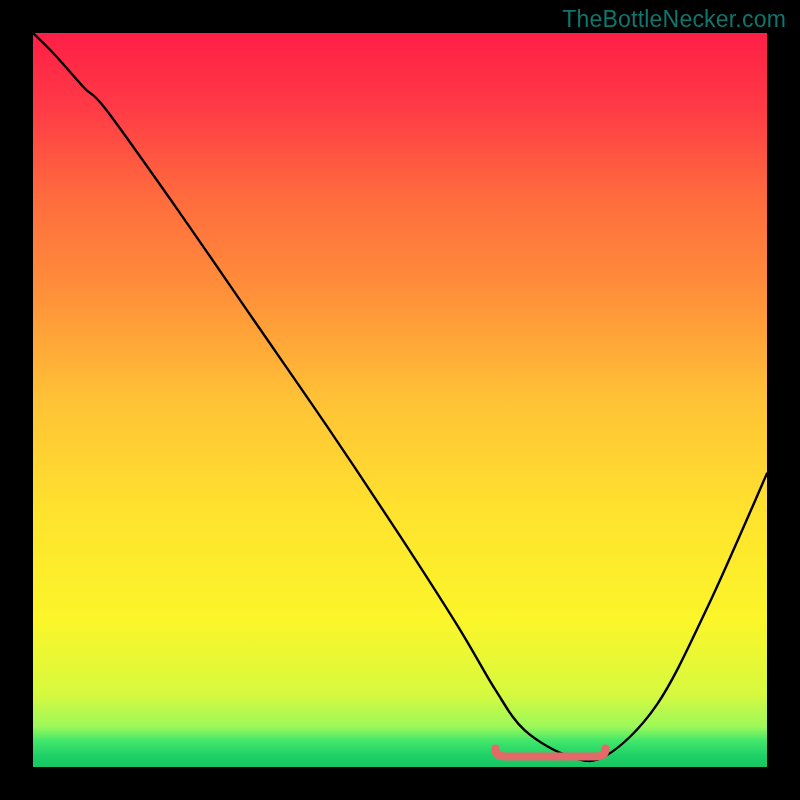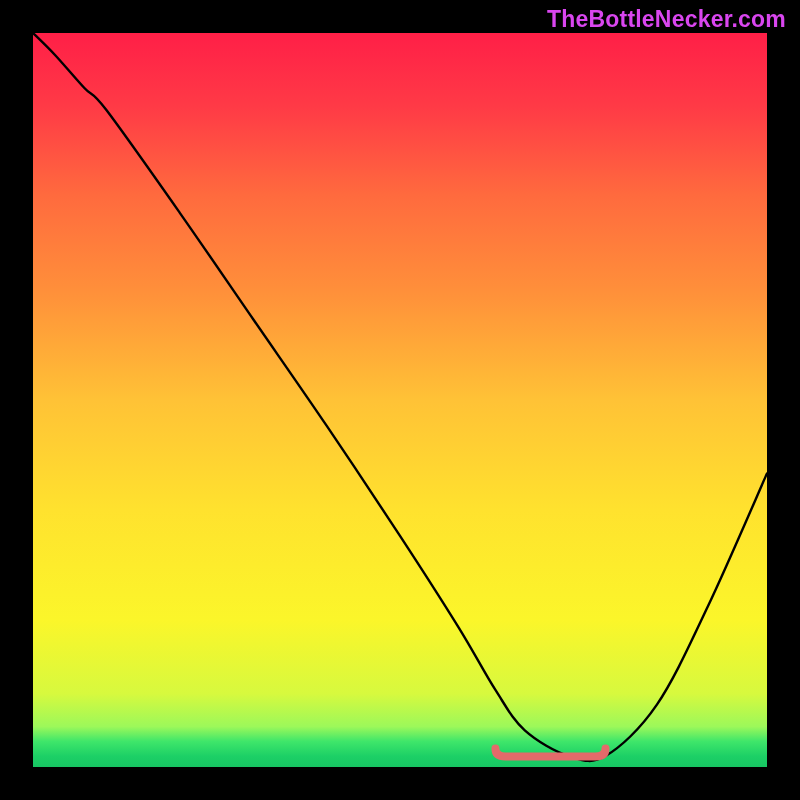--- a/index.html
+++ b/index.html
@@ -17,22 +17,22 @@
     height: 800px;
     background: #000000;
   }
   .plot {
     position: absolute;
     background: #000000;
   }
   .watermark {
     position: absolute;
     font-family: Arial, Helvetica, sans-serif;
-    font-weight: 700;
-    color: #d946ef;
+    font-weight: 400;
+    color: #0f766e;
     letter-spacing: 0.2px;
   }
   svg { display: block; }
 </style>
 </head>
 <body>
 
 <div class="frame">
 
   <div class="plot" id="plot" style="left: 33px; top: 33px; width: 734px; height: 734px;">

